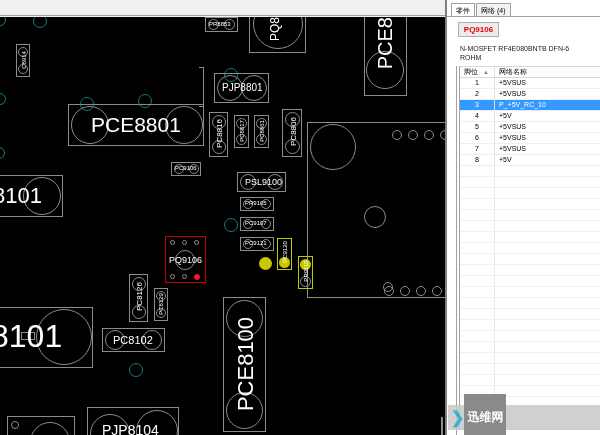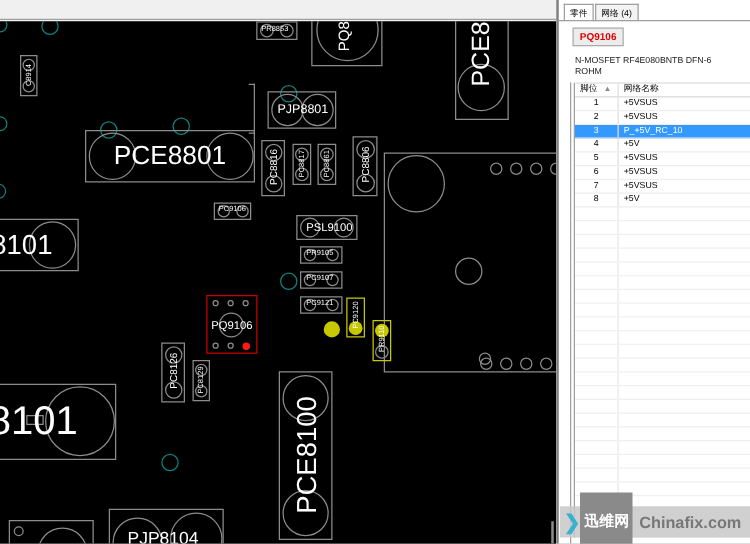--- a/index.html
+++ b/index.html
@@ -204,20 +204,25 @@
     <div class="circ" style="left:1px;top:19px;width:10px;height:10px;"></div>
     <div class="lbl vert" style="left:-9px;top:12px;width:30px;text-align:center;font-size:6px;">PC8129</div>
   </div>
 
   <div class="comp" style="left:-10px;top:290px;width:103px;height:61px;">
     <div class="circ" style="left:45px;top:1px;width:56px;height:56px;"></div>
     <div class="comp" style="left:30px;top:24px;width:14px;height:8px;"></div>
     <div class="lbl" style="left:0px;top:10px;font-size:32px;">8101</div>
   </div>
 
+  <div class="comp" style="left:102px;top:311px;width:63px;height:24px;">
+    <div class="circ" style="left:2px;top:1px;width:20px;height:20px;"></div>
+    <div class="circ" style="left:39px;top:1px;width:20px;height:20px;"></div>
+    <div class="lbl" style="left:10px;top:5px;font-size:11px;">PC8102</div>
+  </div>
 
   <div class="comp" style="left:223px;top:280px;width:43px;height:135px;">
     <div class="circ" style="left:2px;top:2px;width:37px;height:37px;"></div>
     <div class="circ" style="left:2px;top:94px;width:37px;height:37px;"></div>
     <div class="lbl vert" style="left:-38px;top:53px;width:120px;text-align:center;font-size:22px;">PCE8100</div>
   </div>
 
   <div class="comp" style="left:87px;top:390px;width:92px;height:40px;">
     <div class="circ" style="left:2px;top:6px;width:40px;height:40px;"></div>
     <div class="circ" style="left:48px;top:2px;width:42px;height:42px;"></div>
@@ -379,14 +384,13 @@
           <div class="gcol1"></div>
           <div class="gcol2"></div>
         </div>
       </div>
   </div>
 </div>
 
 <div id="watermark">
   <span class="wm-arrow">❯</span>
   <span class="wm-cn">迅维网</span>
-  <span class="wm-en">Chinafix.com</span>
 </div>
 
 </body></html>

